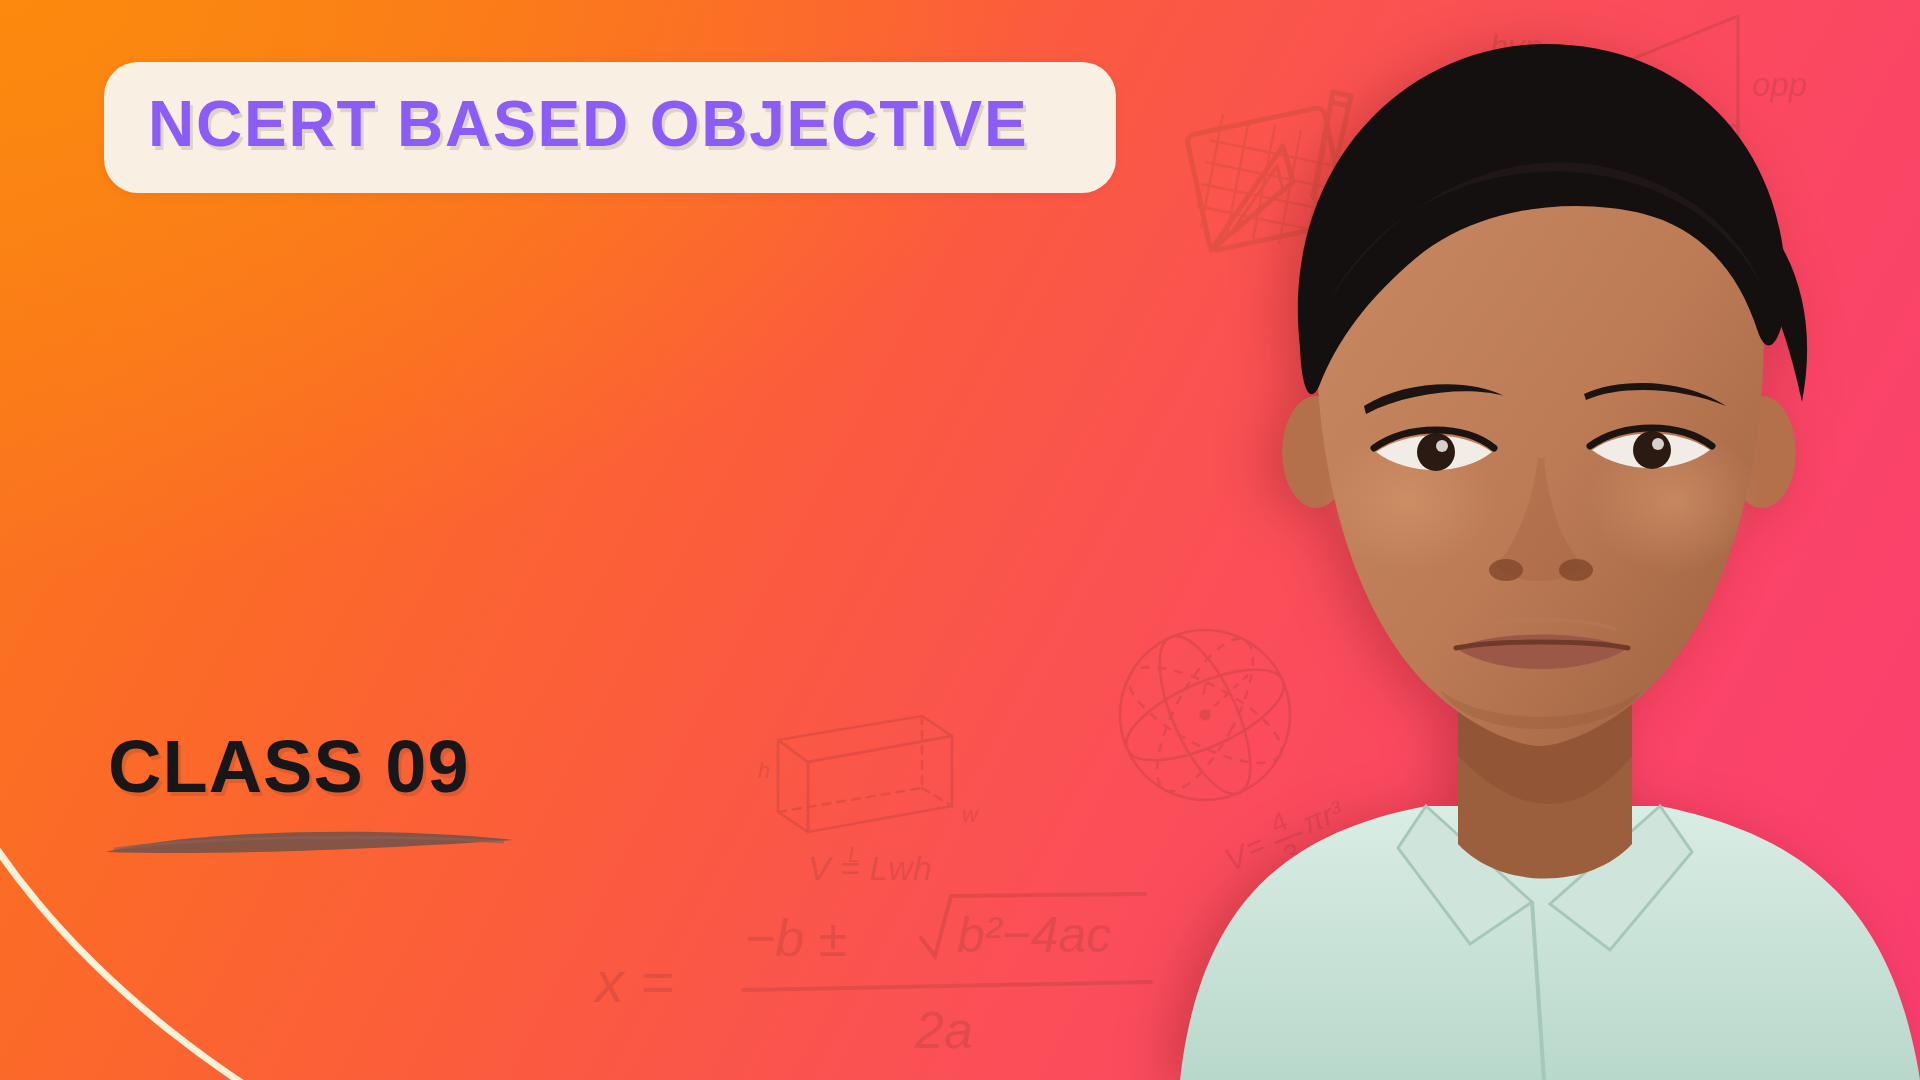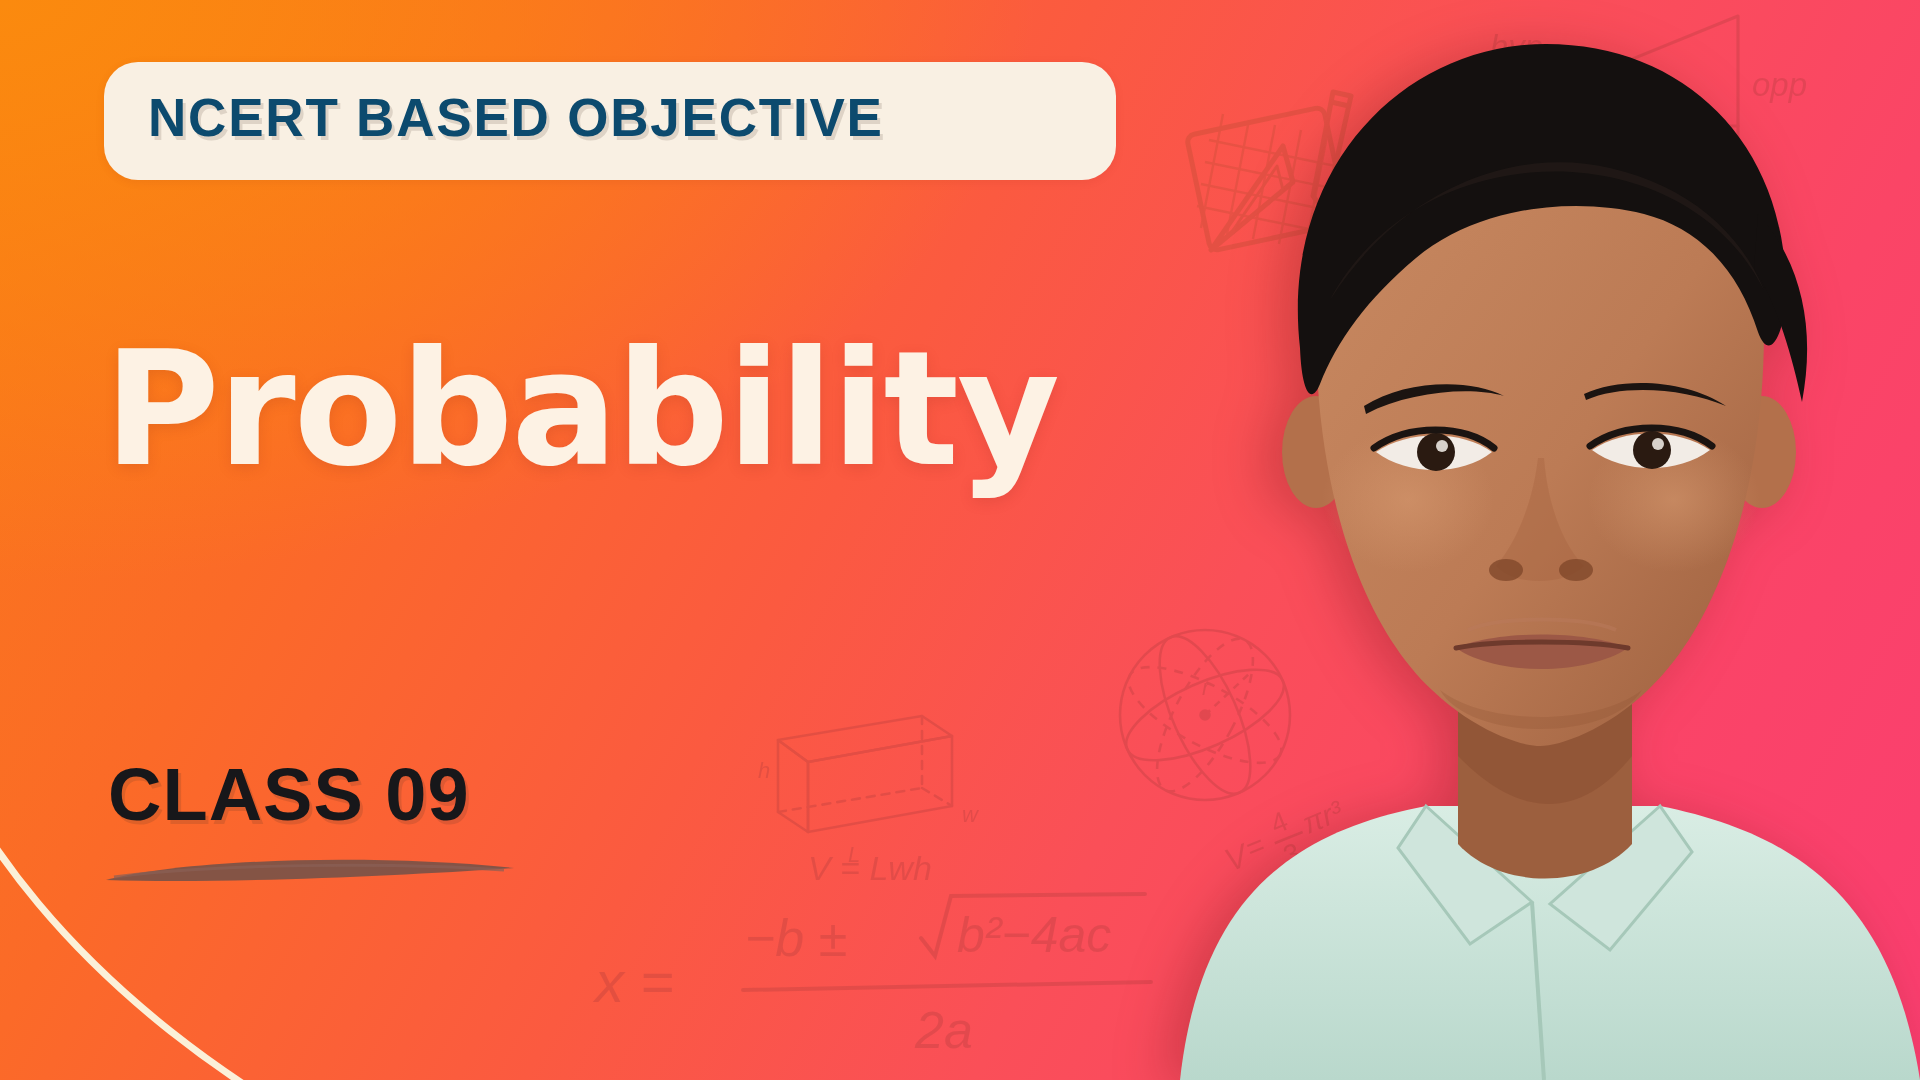--- a/index.html
+++ b/index.html
@@ -63,24 +63,24 @@
     width:1012px;
     padding:26px 44px 32px 44px;
     background:#F9F0E3;
     border-radius:34px;
     box-shadow:0 2px 10px rgba(120,30,10,0.08);
   }
   .banner-line {
     display:block;
     font-family:"Liberation Sans", sans-serif;
     font-weight:700;
-    font-size:53px;
+    font-size:64px;
     line-height:1.14;
     letter-spacing:1.8px;
-    color:#0c4a6e;
+    color:#8b5cf6;
     text-transform:uppercase;
     text-shadow:3px 4px 0 rgba(80,60,50,0.16);
     white-space:nowrap;
   }
 
   
   .title {
     position:absolute;
     left:104px; top:330px;
     font-family:"DejaVu Sans", sans-serif;
@@ -90,21 +90,20 @@
     letter-spacing:-2px;
     color:#FDF2E4;
     text-shadow:0 4px 14px rgba(140,35,25,0.16);
   }
 
   
   .class-block {
     position:absolute;
     left:108px; top:730px;
     width:420px;
-    margin-top:28px;
   }
   .class-label {
     display:block;
     font-family:"Liberation Sans", sans-serif;
     font-weight:700;
     font-size:74px;
     letter-spacing:1px;
     line-height:1;
     color:#17171A;
     text-transform:uppercase;
@@ -307,21 +306,20 @@
       <path d="M 328 630 C 360 616 444 616 476 630" stroke="#B9795C" stroke-width="4" fill="none" opacity="0.5"></path>
 
       <path d="M 300 690 C 346 726 456 726 502 690 C 470 742 330 742 300 690 Z" fill="#8A4F31" opacity="0.25"></path>
     </svg>
   </div>
 
   <div class="banner">
     <span class="banner-line">NCERT BASED OBJECTIVE</span>
   </div>
 
-  <div class="title">Probability</div>
 
   <div class="class-block">
     <span class="class-label">CLASS 09</span>
     <div class="class-underline">
       <svg viewBox="0 0 420 40" fill="none" aria-hidden="true">
         <path d="M 6 30 C 90 8 280 4 414 18 C 300 26 120 34 6 30 Z" fill="#7A5248" opacity="0.92"></path>
         <path d="M 14 27 C 110 14 290 12 404 20" stroke="#8A6056" stroke-width="3" fill="none" opacity="0.7"></path>
       </svg>
     </div>
   </div>

